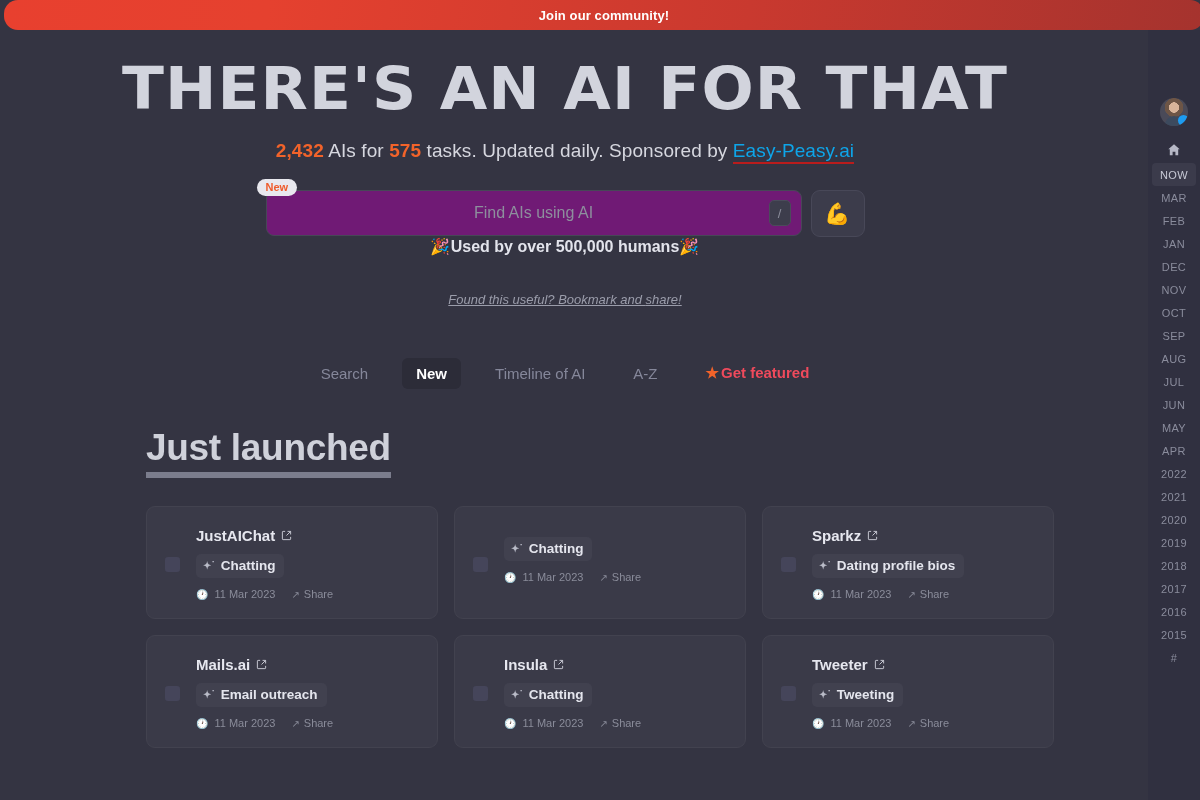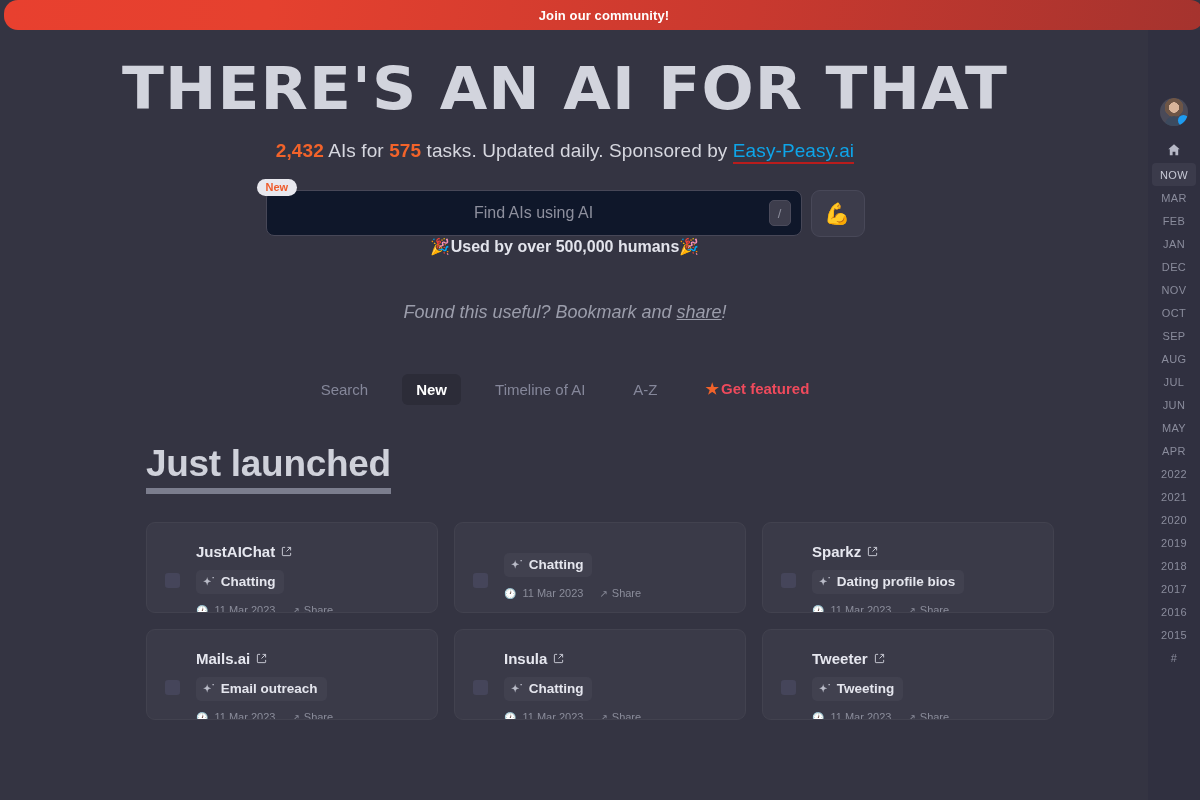--- a/index.html
+++ b/index.html
@@ -100,21 +100,21 @@
     font-weight: bold;
     border-radius: 9px;
     padding: 2px 9px 3px 9px;
     z-index: 3;
     cursor: pointer;
   }
 
   .search-field {
     width: 536px;
     height: 46px;
-    background: #0f172a;
+    background: #701a75;
     border: 1px solid #474757;
     border-radius: 8px;
     display: flex;
     align-items: center;
     justify-content: center;
     position: relative;
     cursor: text;
   }
   .search-placeholder {
     font-size: 16px;
@@ -150,24 +150,25 @@
   }
 
   
   .used-by {
     font-size: 16px;
     font-weight: bold;
     color: #e3e4ec;
   }
 
   .bookmark-line {
-    margin-top: 46px;
-    font-size: 18px;
+    margin-top: 36px;
+    font-size: 13px;
     font-style: italic;
     color: #9b9dab;
+    text-decoration: underline;
   }
   .bookmark-line .share-link {
     color: #9b9dab;
     text-decoration: underline;
     cursor: pointer;
   }
 
   
   .tabs {
     margin-top: 50px;
@@ -216,21 +217,21 @@
   .grid {
     margin-top: 28px;
     padding-left: 146px;
     width: 1054px;
     display: grid;
     grid-template-columns: repeat(3, 292px);
     gap: 16px 16px;
   }
 
   .card {
-    height: 91px;
+    height: 113px;
     background: #3a3a48;
     border: 1px solid #42424f;
     border-radius: 9px;
     position: relative;
     padding: 20px 0 0 49px;
     cursor: pointer;
     overflow: hidden;
   }
 
   .card-thumb {

